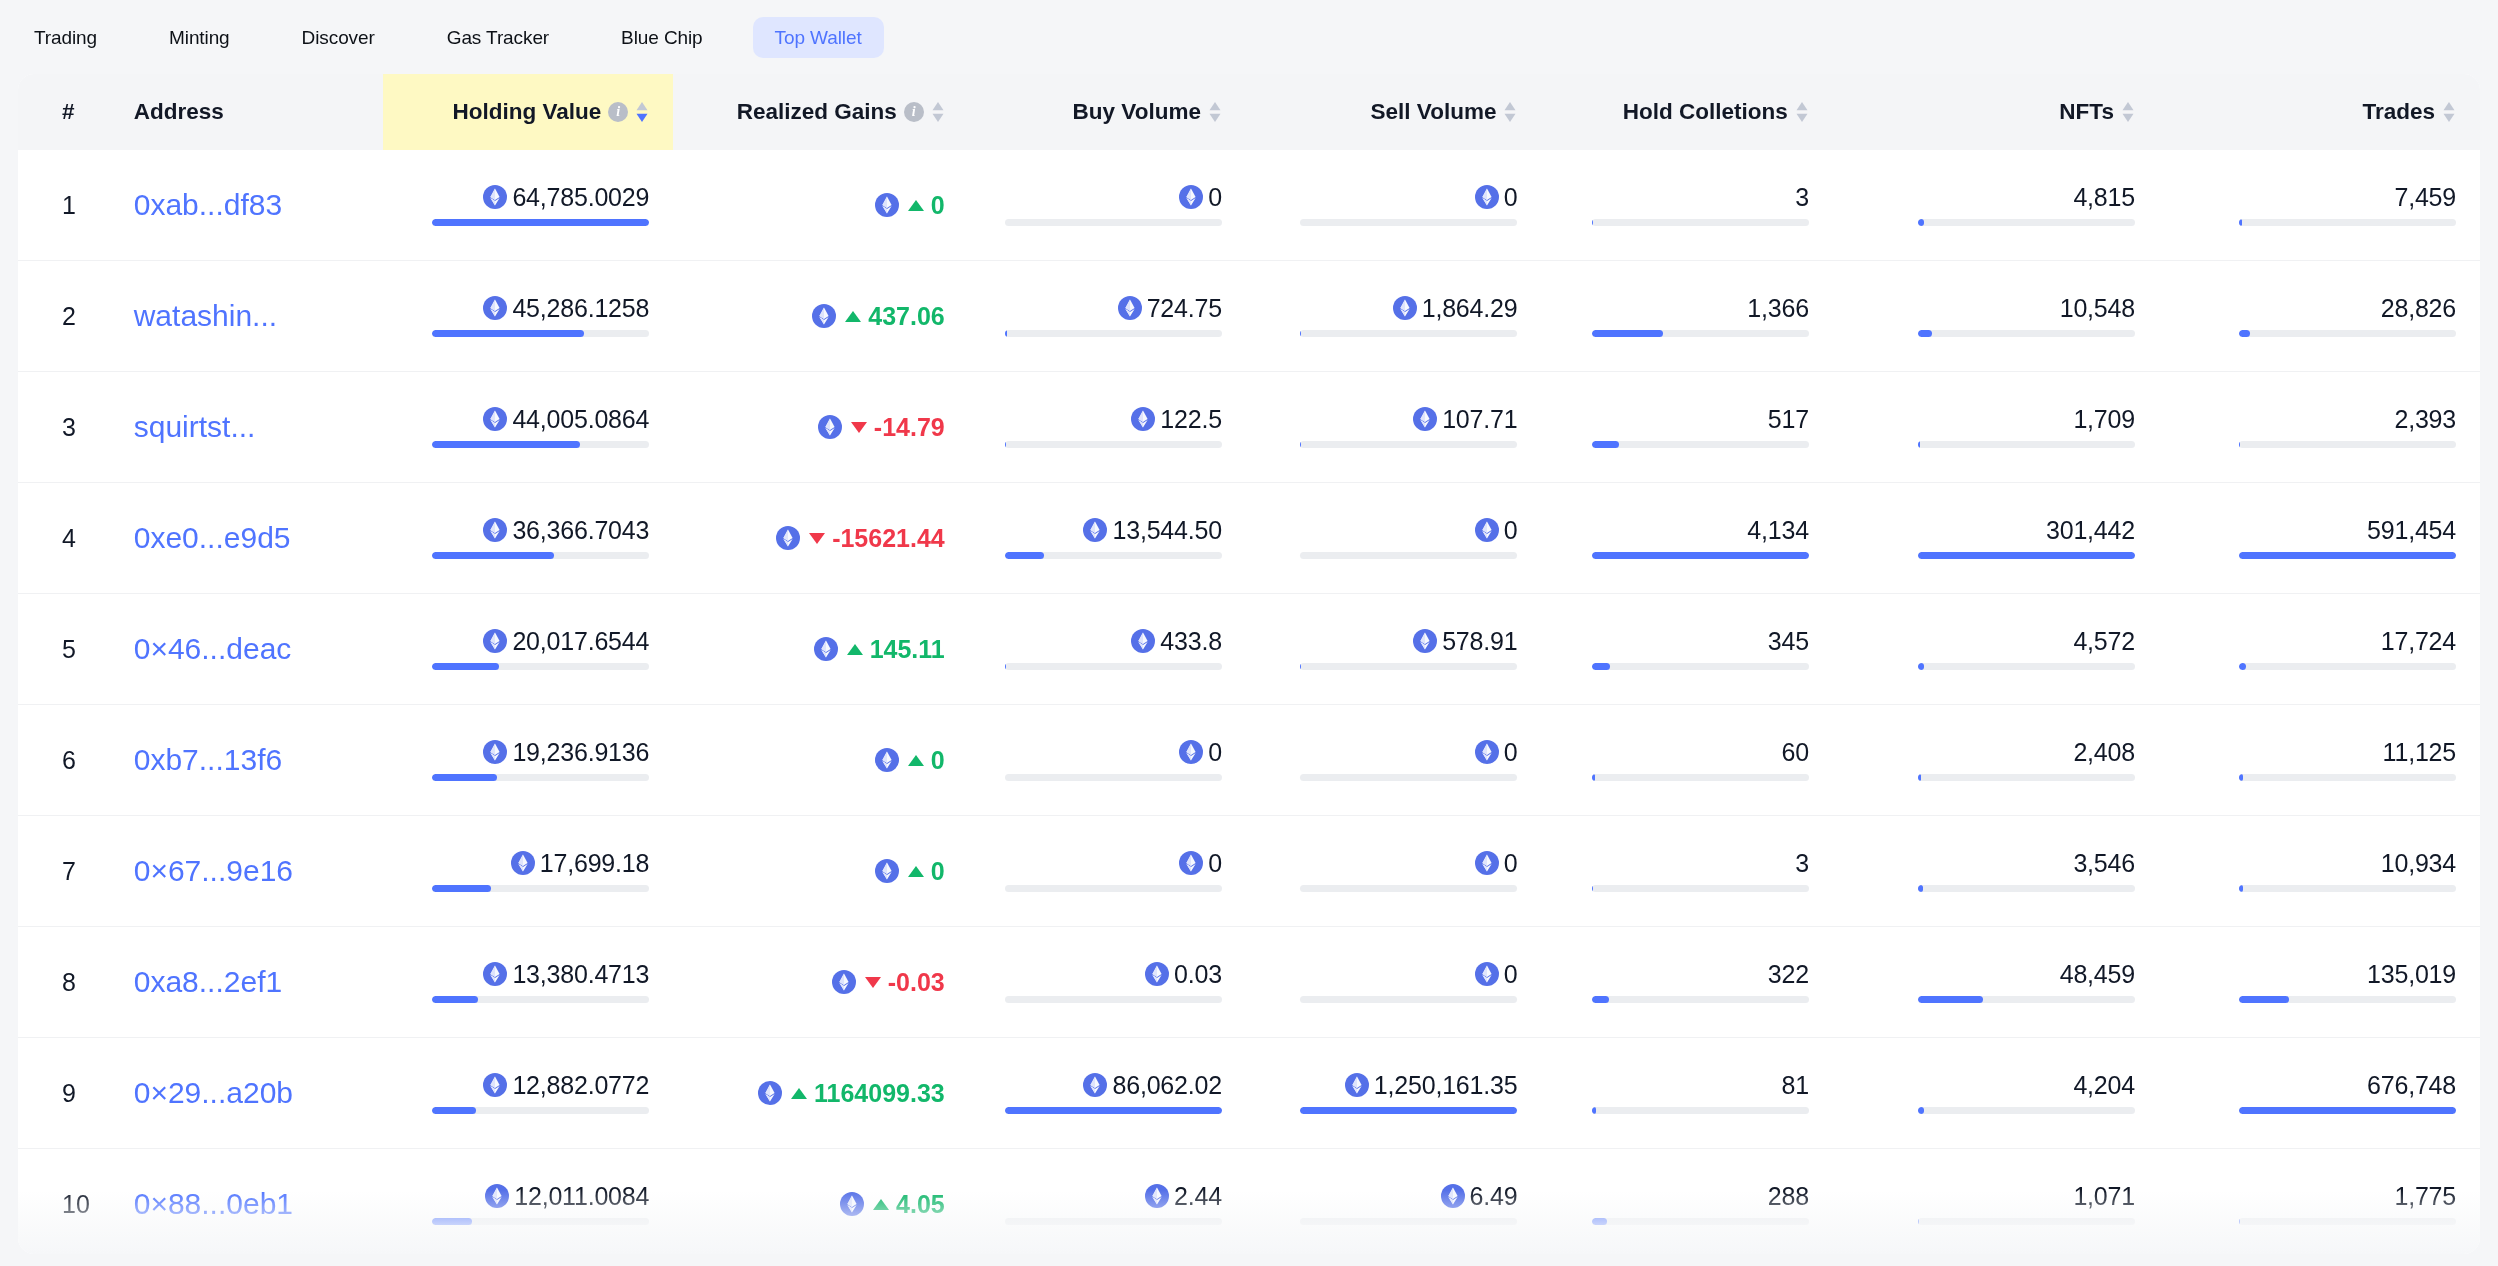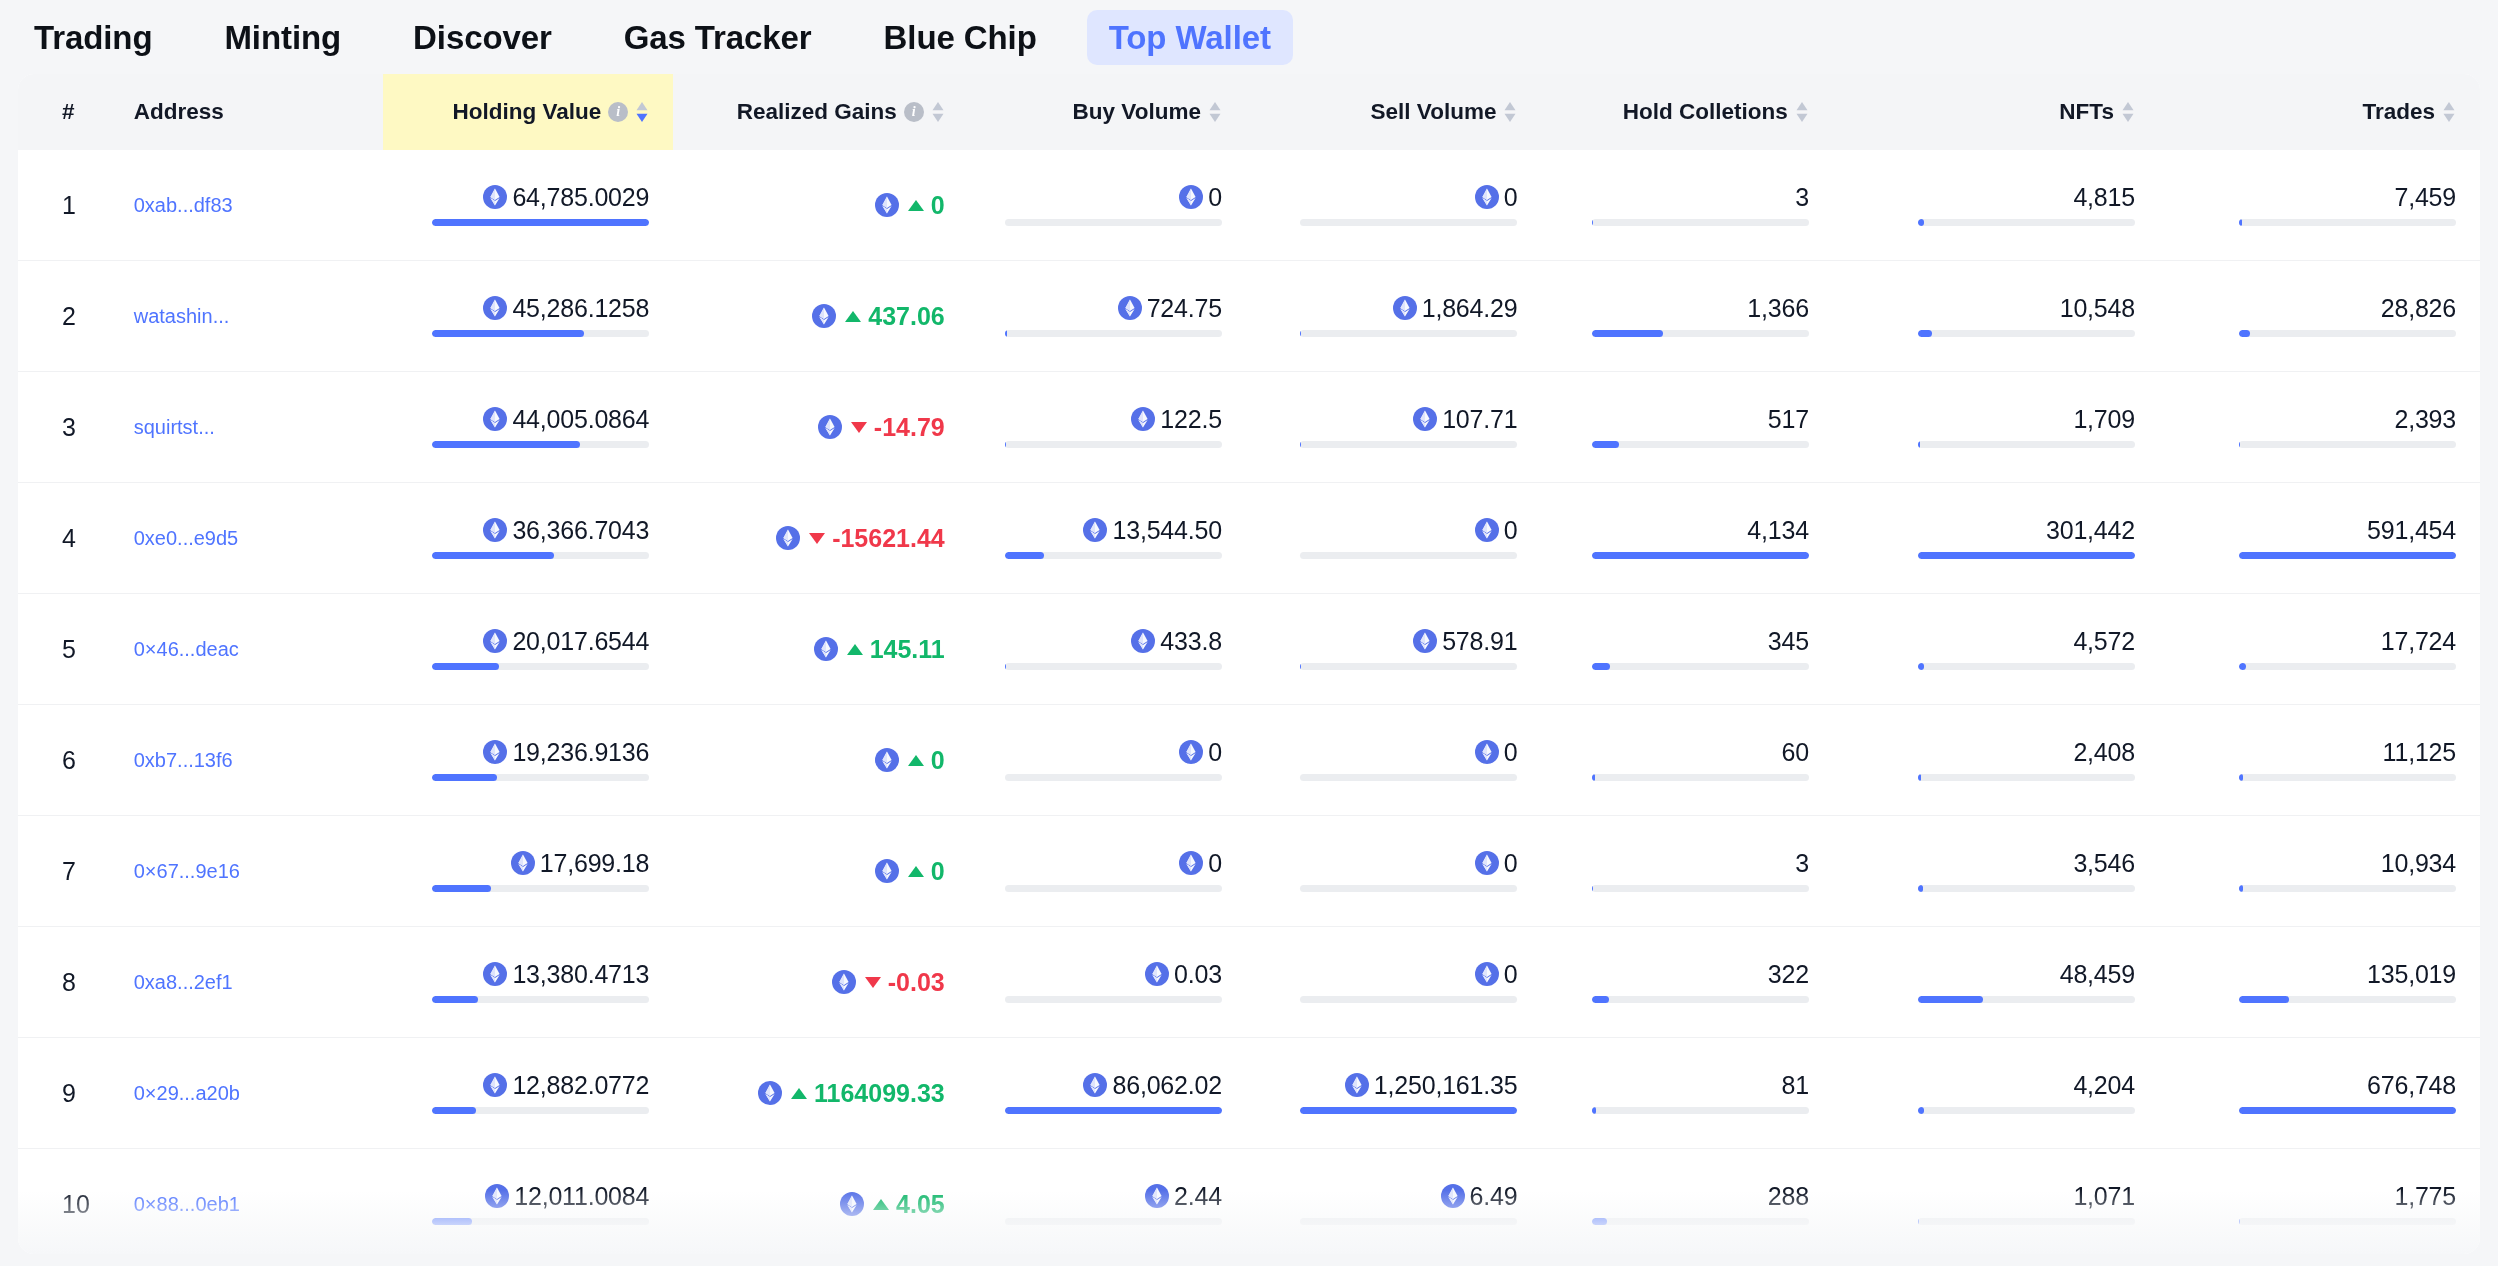--- a/index.html
+++ b/index.html
@@ -16,22 +16,22 @@
 
   
   .nav {
     height: 74px;
     display: flex;
     align-items: center;
     padding-left: 12px;
     background: #f5f6f8;
   }
   .nav-item {
-    font-size: 33px;
-    font-weight: bold;
+    font-size: 19px;
+    font-weight: normal;
     color: #0d1117;
     padding: 11px 22px;
     margin-right: 28px;
     border-radius: 10px;
     line-height: 1;
     white-space: nowrap;
     cursor: pointer;
     letter-spacing: -0.1px;
   }
   .nav-item.active {
@@ -126,21 +126,21 @@
     vertical-align: middle;
     font-size: 25px;
     color: #0d1117;
     padding: 0;
   }
   .cell-pad { padding: 0 24px; }
   .cell-pad-rank { padding-left: 44px; }
 
   .rank { font-size: 25px; color: #111827; }
   .addr {
-    font-size: 20px;
+    font-size: 30px;
     color: #4f74ff;
     cursor: pointer;
     white-space: nowrap;
   }
 
   
   .numcell {
     position: relative;
     height: 110px;
     padding: 0 24px;

